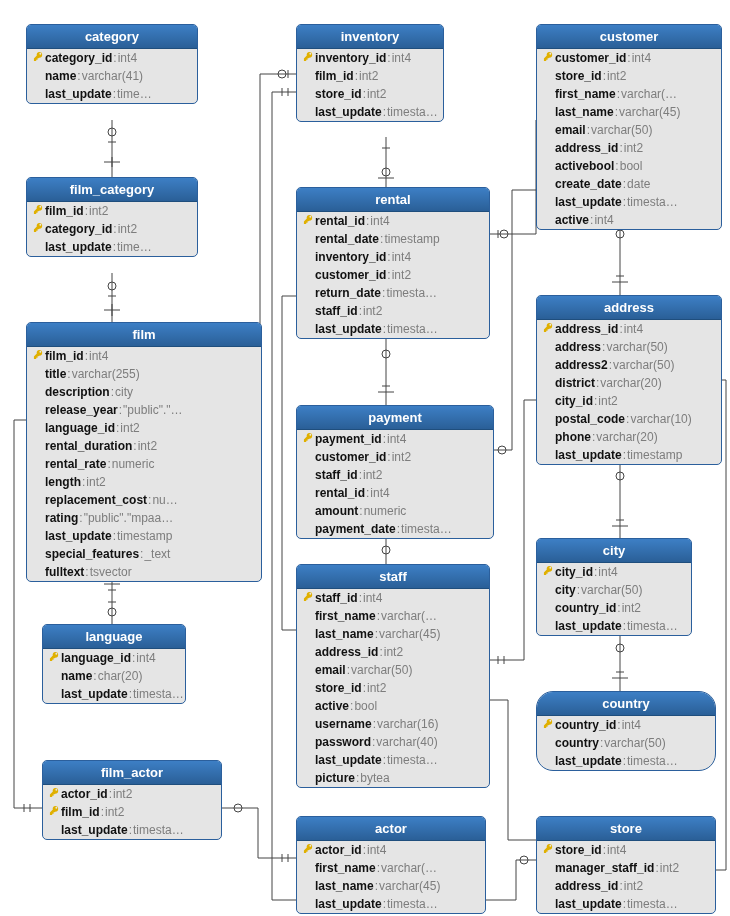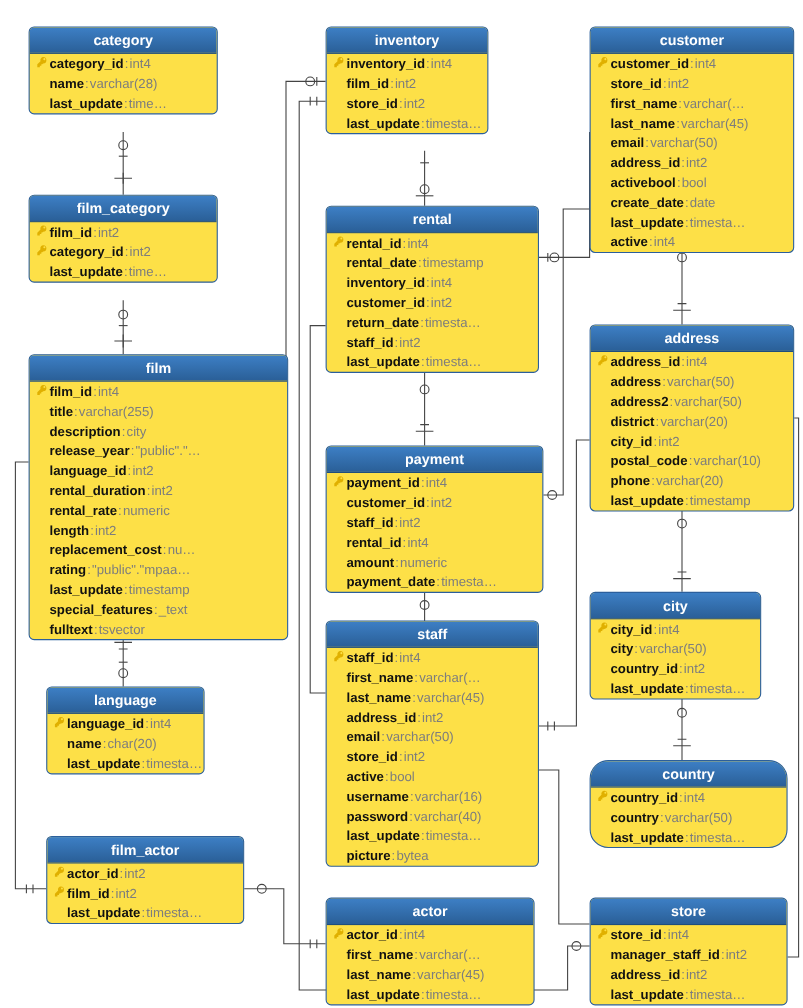--- a/index.html
+++ b/index.html
@@ -9,21 +9,21 @@
     font-size: 12px;
     background: #fff;
     width: 730px;
     height: 916px;
     position: relative;
   }
   .table {
     position: absolute;
     border: 1px solid #2b5f9c;
     border-radius: 5px;
-    background: #fde047;
+    background: #e5e5e5;
     overflow: hidden;
   }
   .table-header {
     background: #2d6aa8;
     background: linear-gradient(#3d7fc5, #2a5f97);
     color: #fff;
     font-weight: bold;
     text-align: center;
     padding: 4px 6px;
     font-size: 13px;
@@ -143,21 +143,21 @@
             <path fill="#e0b000" d="M14 2a6 6 0 0 0-5.65 8L2 16.35V22h5v-3h3v-3h2l1.35-1.35A6 6 0 1 0 14 2zm2 6a2 2 0 1 1 2-2 2 2 0 0 1-2 2z"></path>
           </svg></span>
         <span class="col-name">category_id</span>
         <span class="col-type">: </span>
         <span class="col-type">int4</span>
       </div>
       <div class="col">
         <span class="key-slot"></span>
         <span class="col-name">name</span>
         <span class="col-type">: </span>
-        <span class="col-type">varchar(28)</span>
+        <span class="col-type">varchar(41)</span>
       </div>
       <div class="col">
         <span class="key-slot"></span>
         <span class="col-name">last_update</span>
         <span class="col-type">: </span>
         <span class="col-type">time…</span>
       </div>
     </div>
     <div class="table" style="left: 26px; top: 177px; width: 172px;">
       <div class="table-header">film_category</div>

